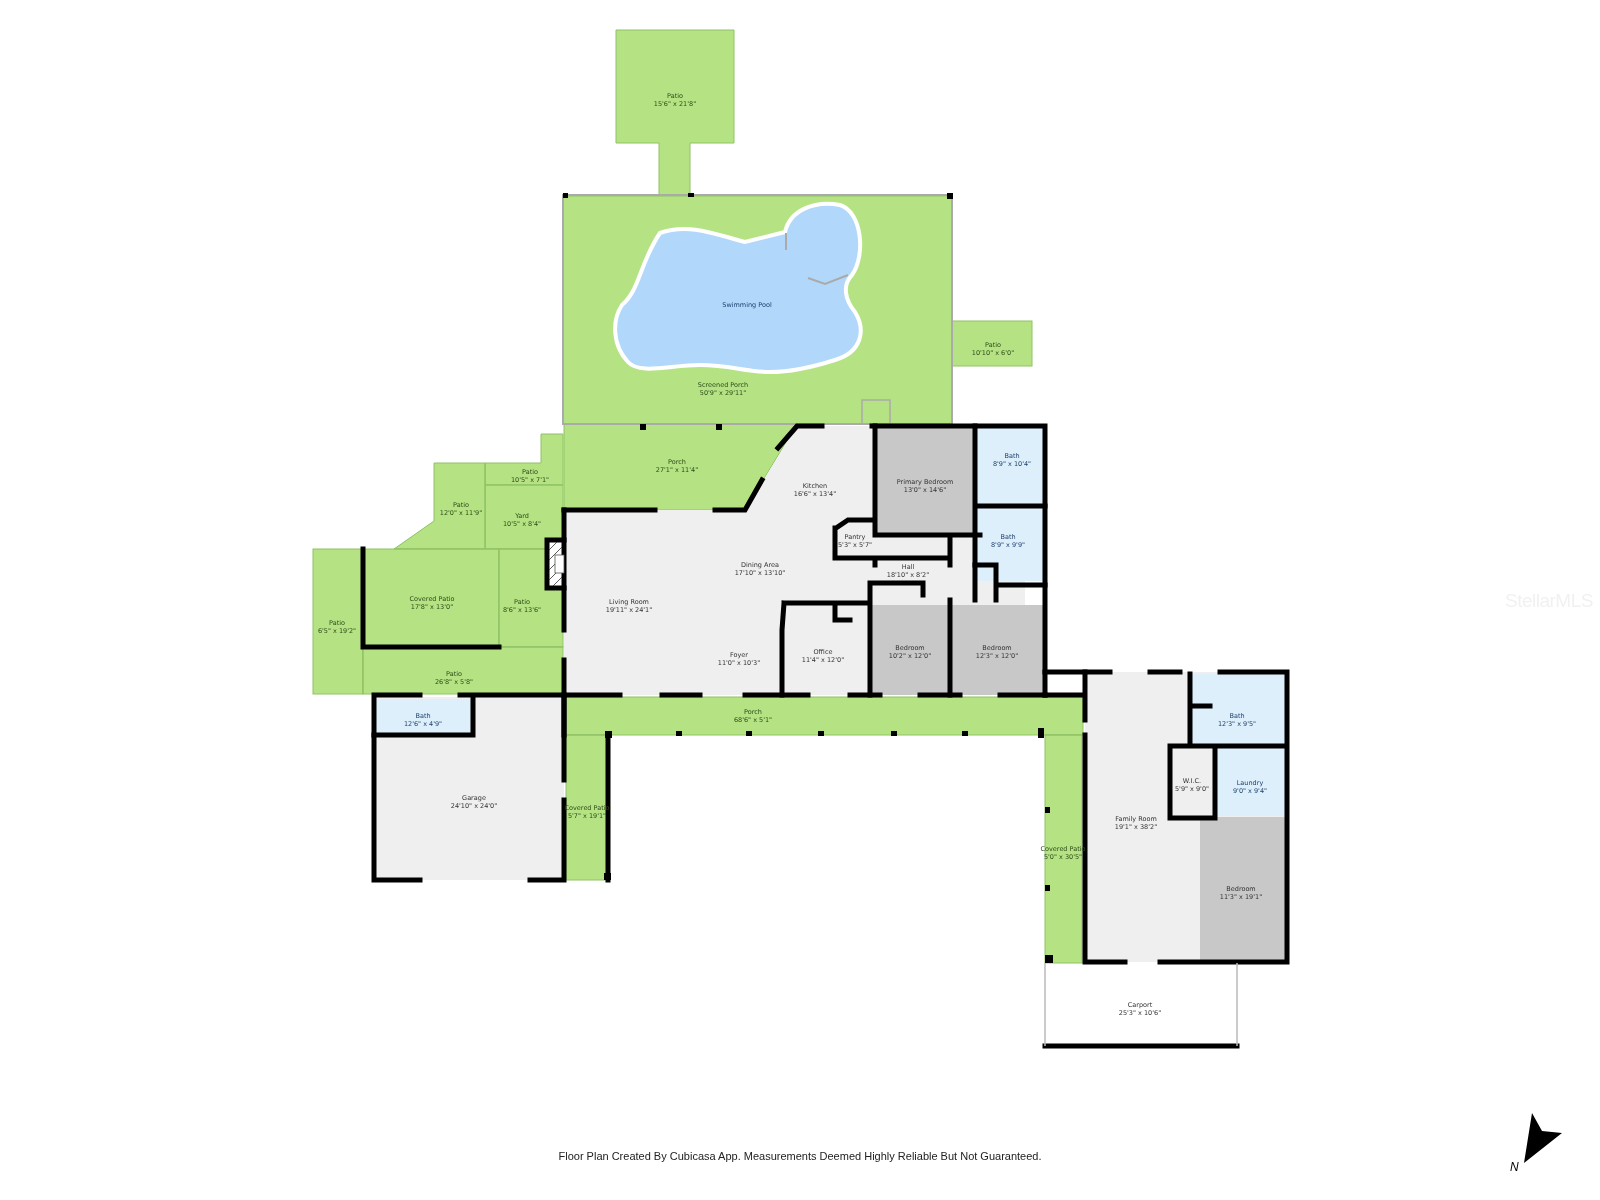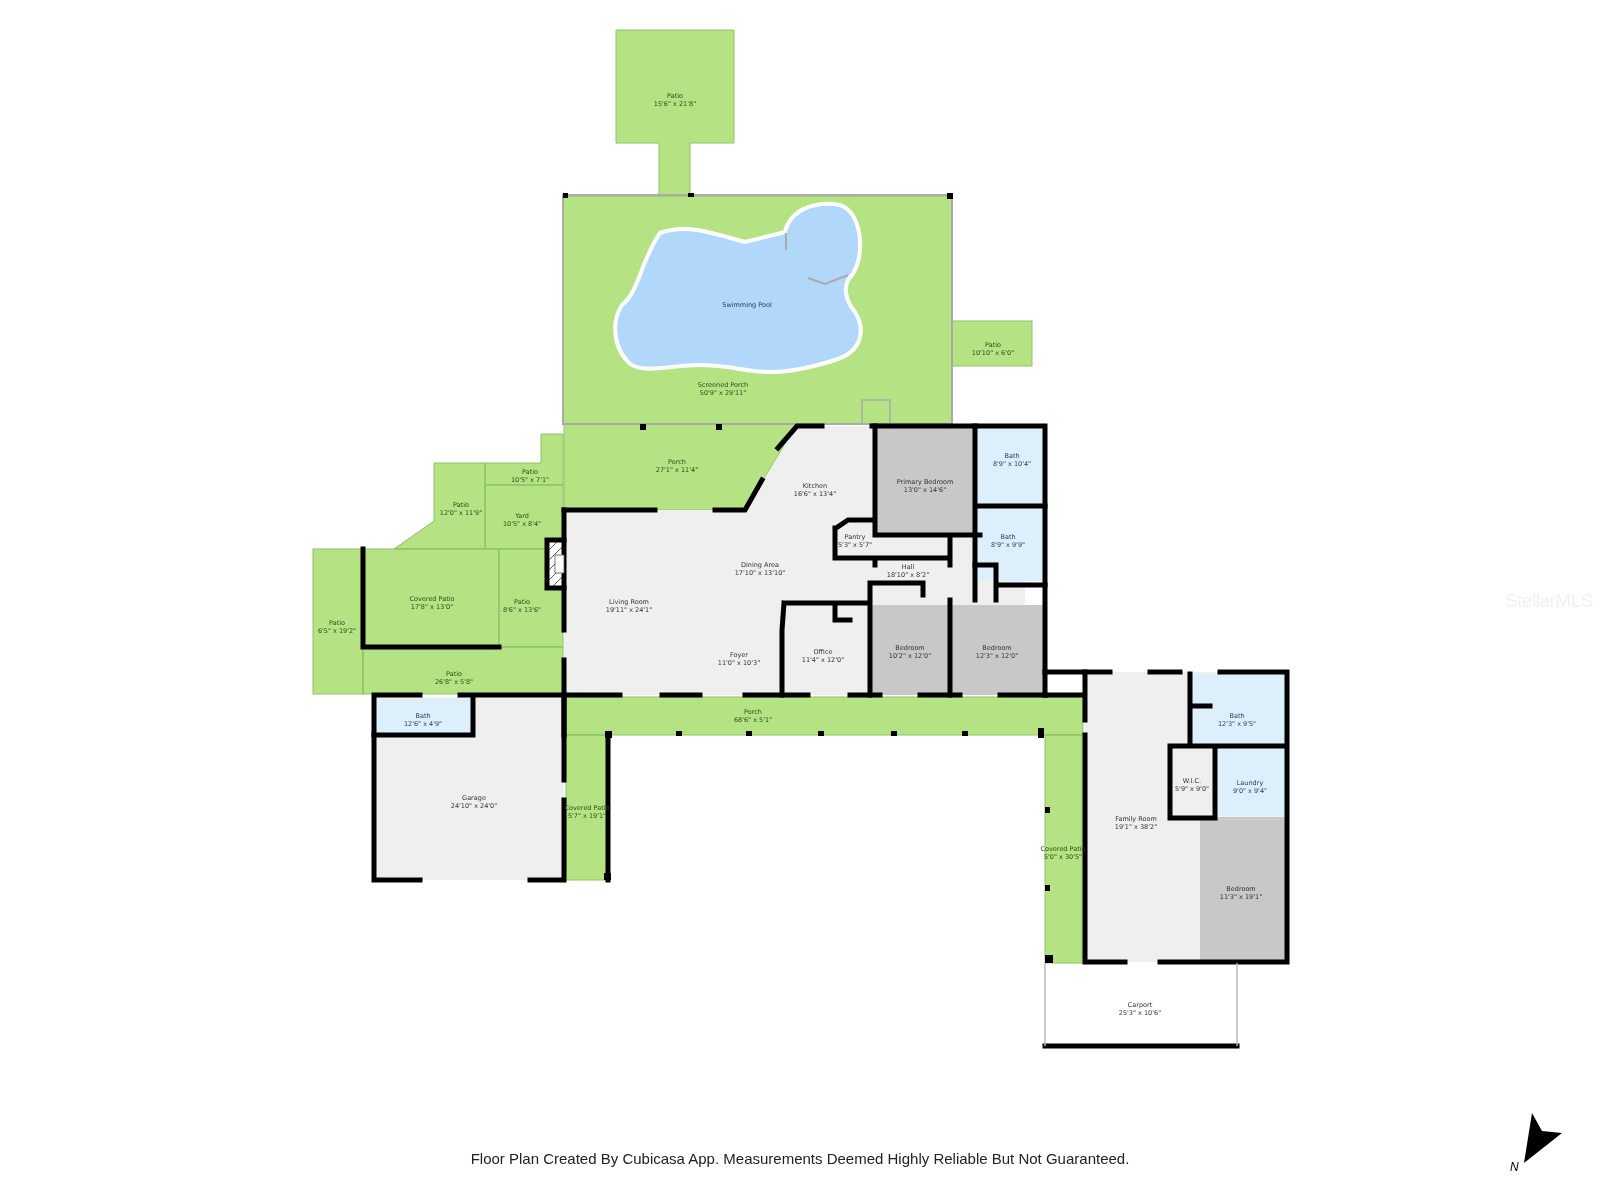--- a/index.html
+++ b/index.html
@@ -9,21 +9,21 @@
   .light { fill: #efefef; }
   .gray { fill: #c8c8c8; }
   .blue { fill: #ddeffb; }
   .pool { fill: #b1d8fb; stroke: #ffffff; stroke-width: 4; }
   .wall { fill: none; stroke: #000; stroke-width: 5; stroke-linecap: square; }
   .thinwall { fill: none; stroke: #aaa; stroke-width: 2; }
   .divider { fill: none; stroke: #8fc266; stroke-width: 1; }
   .lbl { font-size: 6.5px; fill: #333; text-anchor: middle; font-family: "DejaVu Sans", sans-serif; }
   .lbl-g { font-size: 6.5px; fill: #2f4a18; text-anchor: middle; font-family: "DejaVu Sans", sans-serif; }
   .lbl-b { font-size: 6.5px; fill: #1d3e6d; text-anchor: middle; font-family: "DejaVu Sans", sans-serif; }
-  .footer { position: absolute; left: 0; width: 1600px; top: 1150px; text-align: center; font-family: "Liberation Sans", sans-serif; font-size: 15px; color: #222; }
+  .footer { position: absolute; left: 0; width: 1600px; top: 1150px; text-align: center; font-family: "Liberation Sans", sans-serif; font-size: 11px; color: #222; }
   .watermark { position: absolute; left: 1505px; top: 590px; font-family: "Liberation Sans", sans-serif; font-size: 19px; color: #f1f1f1; letter-spacing: -0.5px; }
   .compass { position: absolute; left: 1500px; top: 1105px; width: 80px; height: 70px; }
   .compass-n { position: absolute; left: 1510px; top: 1160px; font-family: "Liberation Sans", sans-serif; font-size: 12px; font-style: italic; color: #000; }
 </style>
 </head>
 <body>
 
 <svg id="plan" viewBox="0 0 1600 1200" xmlns="http://www.w3.org/2000/svg">
 
   <g>

